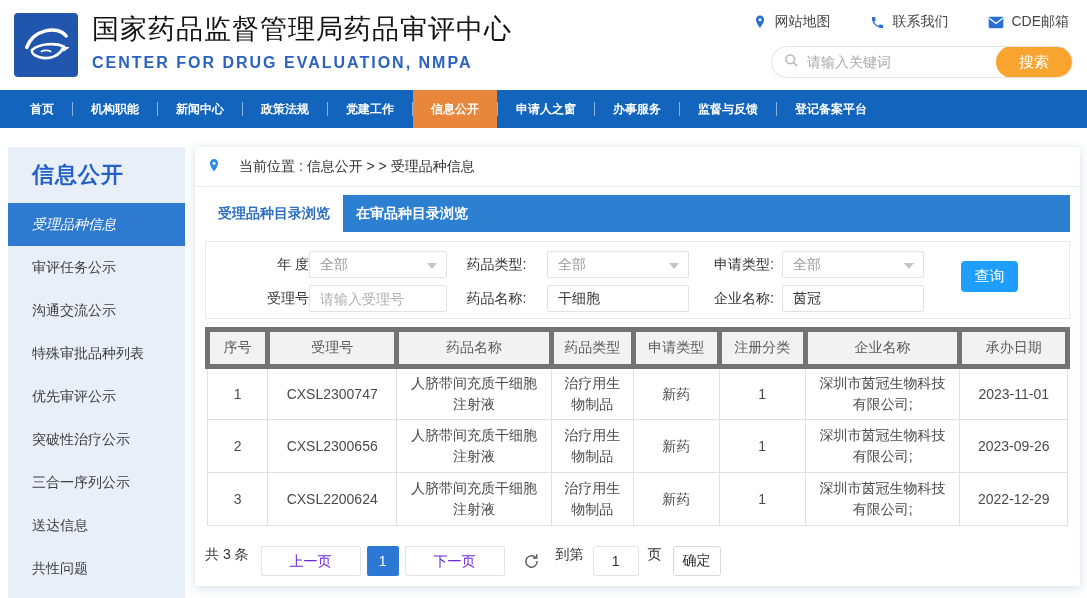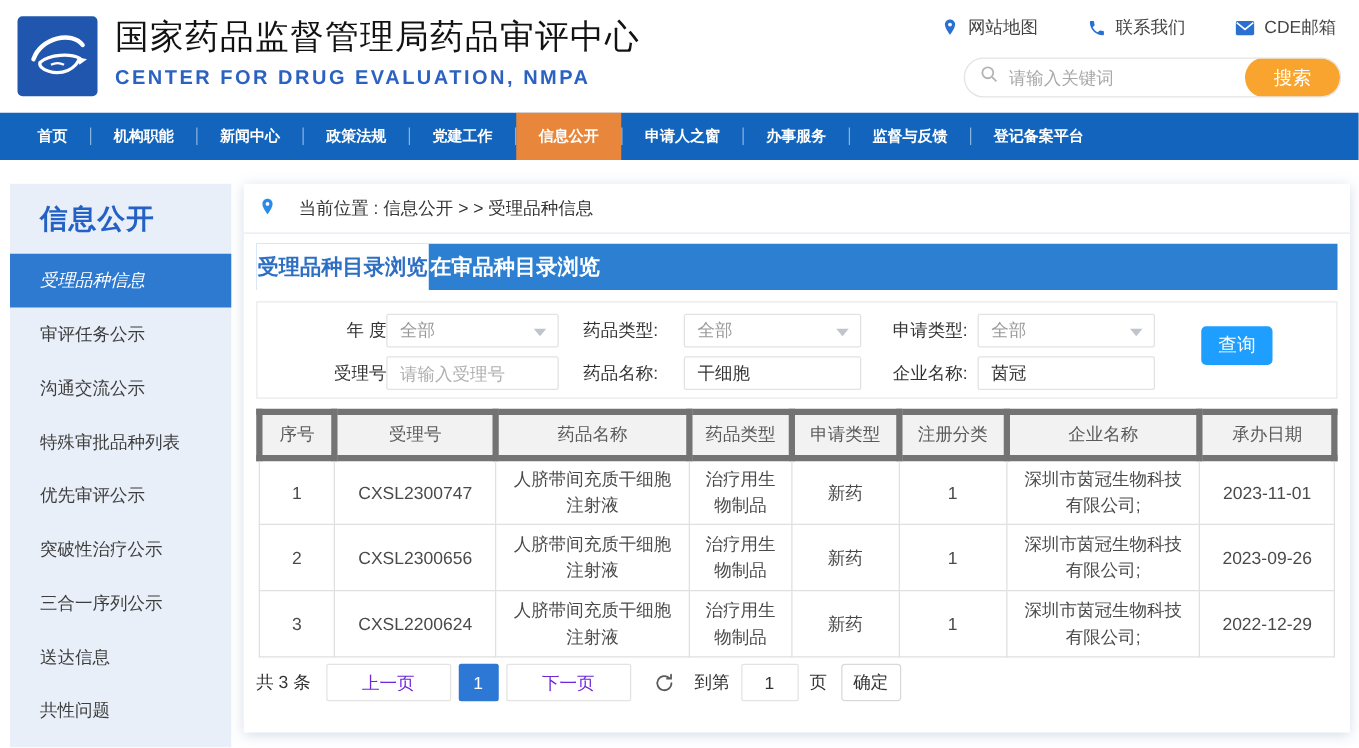--- a/index.html
+++ b/index.html
@@ -47,21 +47,21 @@
   .menu-item { height:43px; line-height:43px; padding-left:24px; font-size:14px; color:#3d3d3d; cursor:pointer; }
   .menu-item.active { background:#2e7ad0; color:#fff;font-style:italic; }
 
   .main-panel { position:absolute; left:195px; top:19px; width:885px; height:439px; background:#fff;
                 box-shadow:0 2px 10px rgba(110,140,180,0.30); }
 
   .breadcrumb { height:40px; display:flex; align-items:center; gap:18px; padding-left:12px;
                 font-size:14px; color:#333; border-bottom:1px solid #e4ecf6; }
 
   .tabs { margin:8px 10px 0; height:37px; background:#2d80d1; display:flex; }
-  .tab { width:138px; text-align:center; line-height:37px; font-size:17px; font-weight:bold;
+  .tab { width:138px; text-align:center; line-height:37px; font-size:14px; font-weight:bold;
          color:#fff; cursor:pointer; }
   .tab.active { background:#fff; color:#2d6fc3; }
 
   .filter-box { margin:9px 10px 0; height:78px; border:1px solid #e9e9e9; position:relative; }
   .fb-label { position:absolute; width:85px; text-align:right; font-size:14px; color:#333; line-height:27px; }
   .fb-ctl { position:absolute; width:138px; height:27px; border:1px solid #e2e2e2; border-radius:2px;
             background:#fff; font-size:14px; line-height:25px; padding:0 10px; color:#333; }
   .fb-select { color:#999; cursor:pointer; }
   .caret { position:absolute; right:9px; top:11px; width:0; height:0;
            border-left:5px solid transparent; border-right:5px solid transparent; border-top:6px solid #c0c4cc; }
@@ -75,21 +75,21 @@
                background:#1e9fff; color:#fff; font-size:15px; border-radius:4px; cursor:pointer; font-family:inherit; }
 
   table.results { margin:8px 10px 0; width:865px; border-collapse:collapse; table-layout:fixed; }
   .results th { background:#f2f2f2; border:5px solid #737373; height:37px; font-size:14px;
                 color:#5a5a5a; font-weight:normal; }
   .results td { border:1px solid #e0e0e0; height:53px; text-align:center; font-size:14px;
                 color:#4a4a4a; padding:3px 8px; line-height:1.5; }
   .cw1{width:7%} .cw2{width:15%} .cw3{width:18%} .cw4{width:9.5%} .cw5{width:10%}
   .cw6{width:10%} .cw7{width:18%} .cw8{width:12.5%}
 
-  .pagination { margin:5px 10px 0; display:flex; align-items:center; font-size:14px; color:#333; }
+  .pagination { margin:20px 10px 0; display:flex; font-size:14px; color:#333; }
   .pg-total { margin-right:12px; }
   .pg-btn { height:30px; line-height:28px; text-align:center; border:1px solid #e3e3e3;
             border-radius:2px; background:#fff; cursor:default; }
   .pg-prev,.pg-next { width:100px; color:#6d28d9; }
   .pg-cur { width:32px; height:30px; line-height:30px; text-align:center; background:#2d78d4;
             color:#fff; border-radius:2px; margin:0 6px; cursor:pointer; }
   .pg-size { width:88px; height:30px; border:1px solid #e3e3e3; border-radius:2px; margin-left:14px;
              display:flex; align-items:center; justify-content:center; gap:8px; cursor:pointer; }
   .chev { width:7px; height:7px; border-left:2px solid #444; border-bottom:2px solid #444;
           transform:rotate(-45deg) translateY(-2px); }

